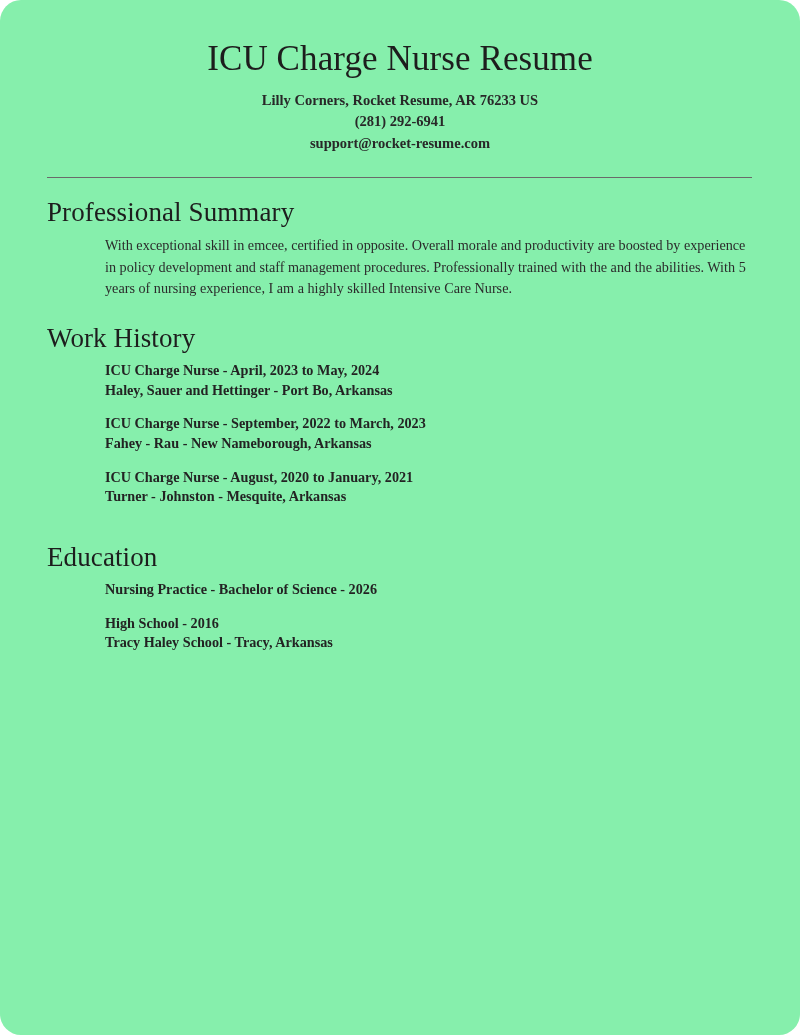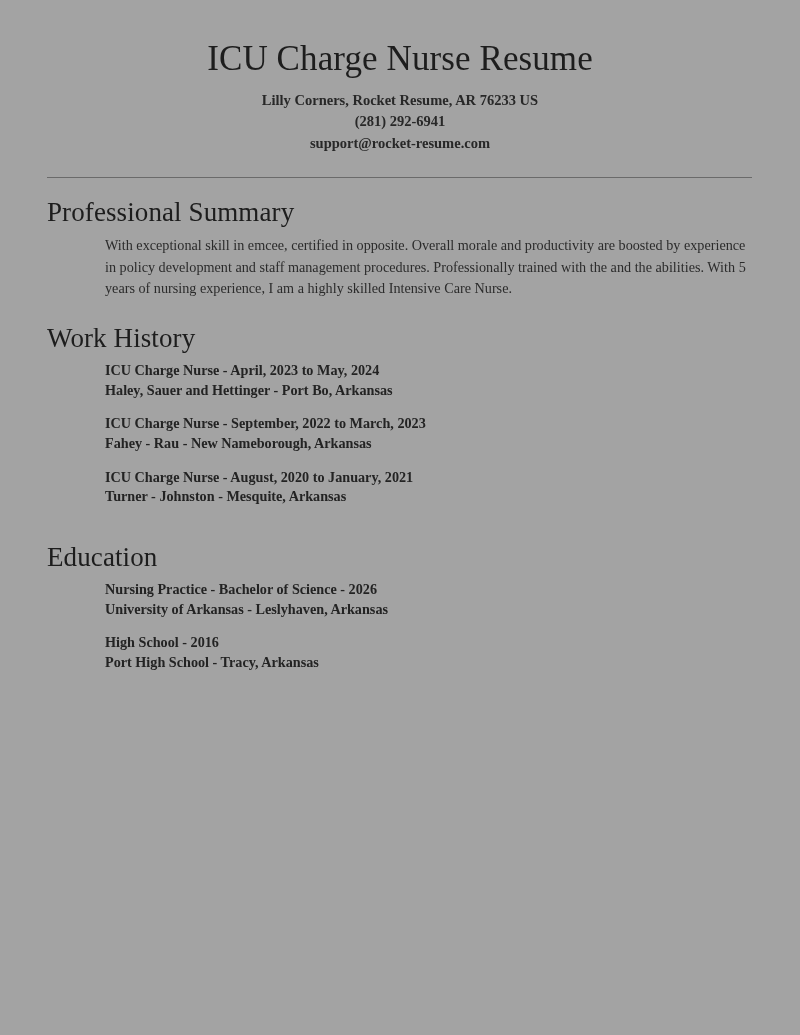--- a/index.html
+++ b/index.html
@@ -13,23 +13,24 @@
   body {
     font-family: "Liberation Serif", "DejaVu Serif", serif;
     color: #232323;
     -webkit-font-smoothing: antialiased;
   }
 
   .page {
     position: relative;
     width: 800px;
     height: 1035px;
-    background: #a3a3a3;
+    background: #86efac;
     padding: 0;
     overflow: hidden;
+    border-radius: 21px;
   }
 
   
   .resume-header {
     padding-top: 38px;
     text-align: center;
   }
 
   .resume-title {
     font-family: "Liberation Serif", "DejaVu Serif", serif;
@@ -148,24 +149,23 @@
 
     </div>
   </section>
 
   <section class="section" id="section-education">
     <h2 class="section-heading">Education</h2>
     <div class="section-body">
 
       <div class="entry">
         <span class="entry-line">Nursing Practice - Bachelor of Science - 2026</span>
-        <span class="entry-line">University of Arkansas - Leslyhaven, Arkansas</span>
       </div>
 
       <div class="entry">
         <span class="entry-line">High School - 2016</span>
-        <span class="entry-line">Port High School - Tracy, Arkansas</span>
+        <span class="entry-line">Tracy Haley School - Tracy, Arkansas</span>
       </div>
 
     </div>
   </section>
 
 </div>
 
 </body></html>

